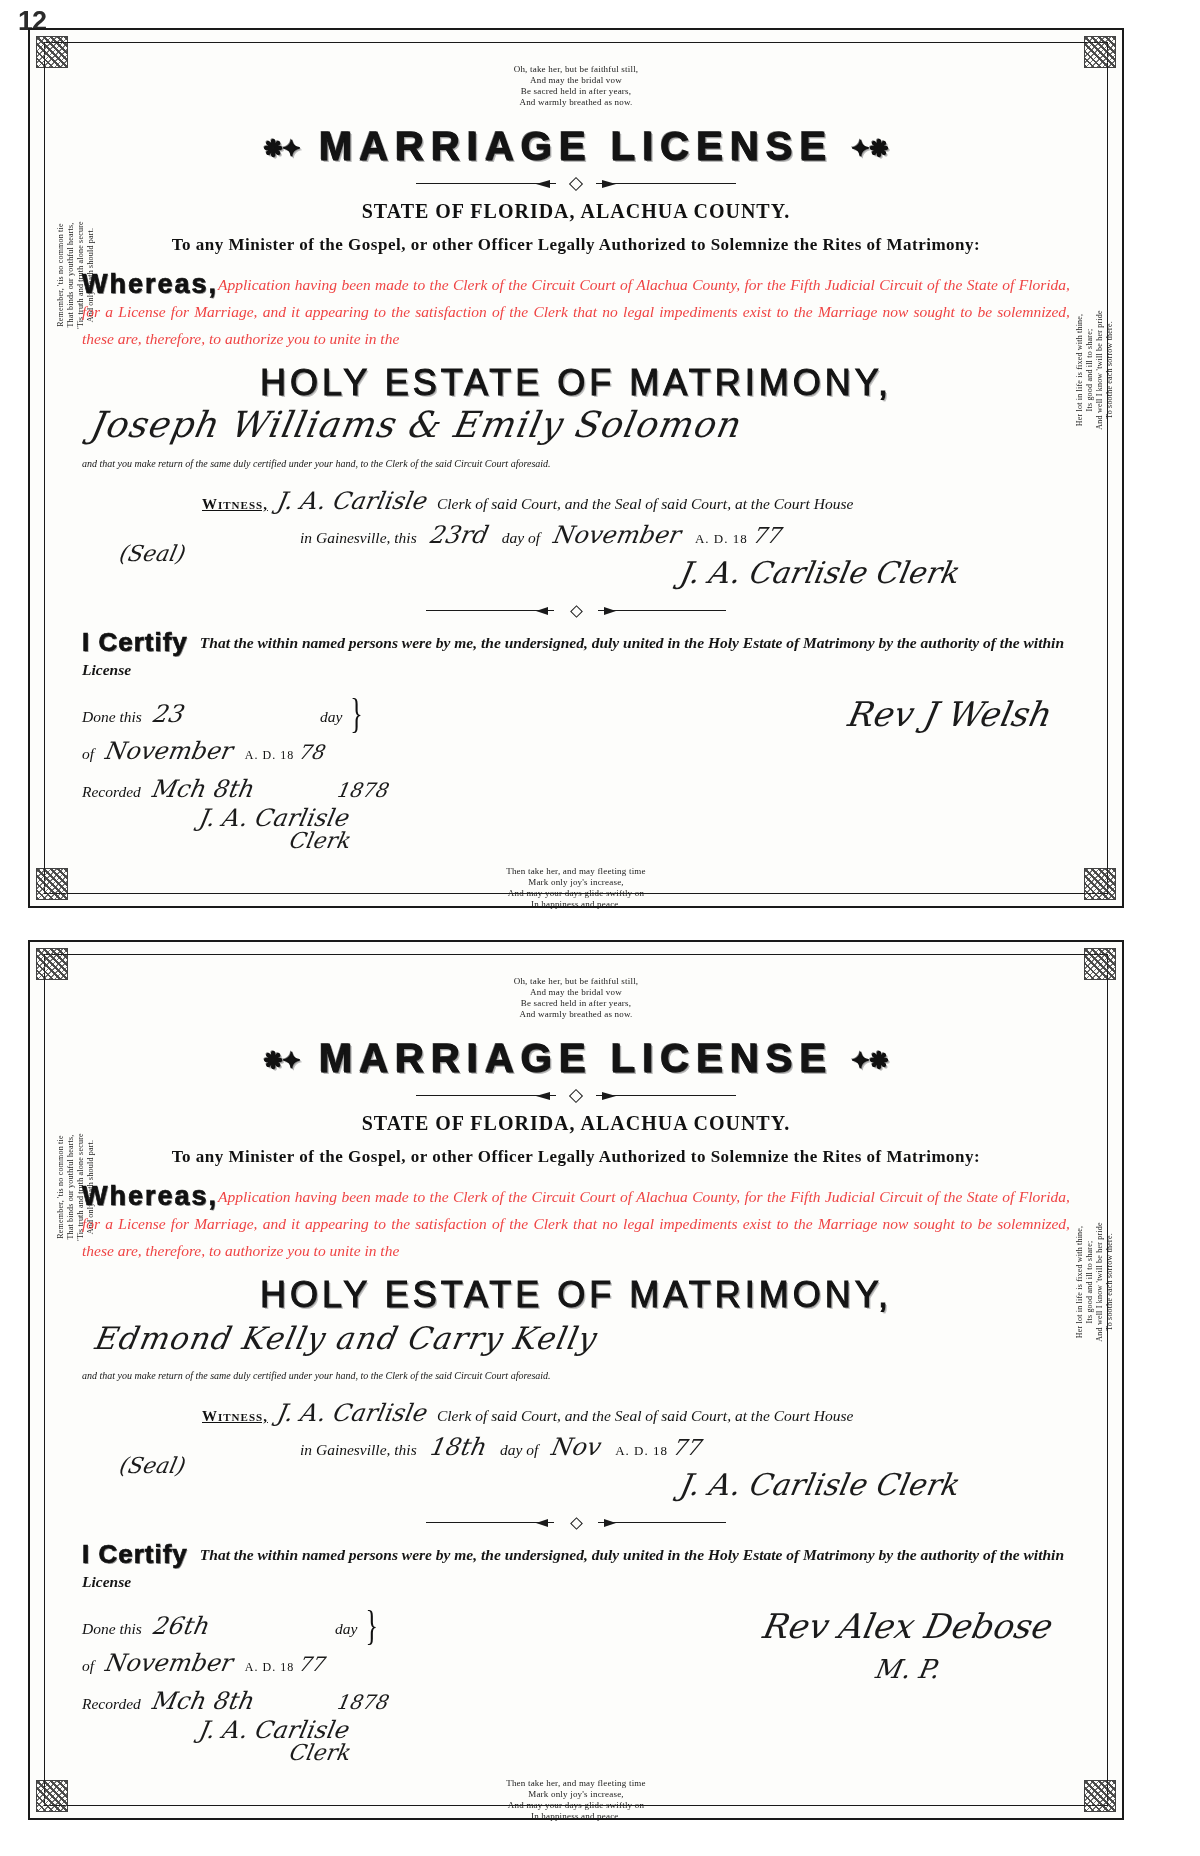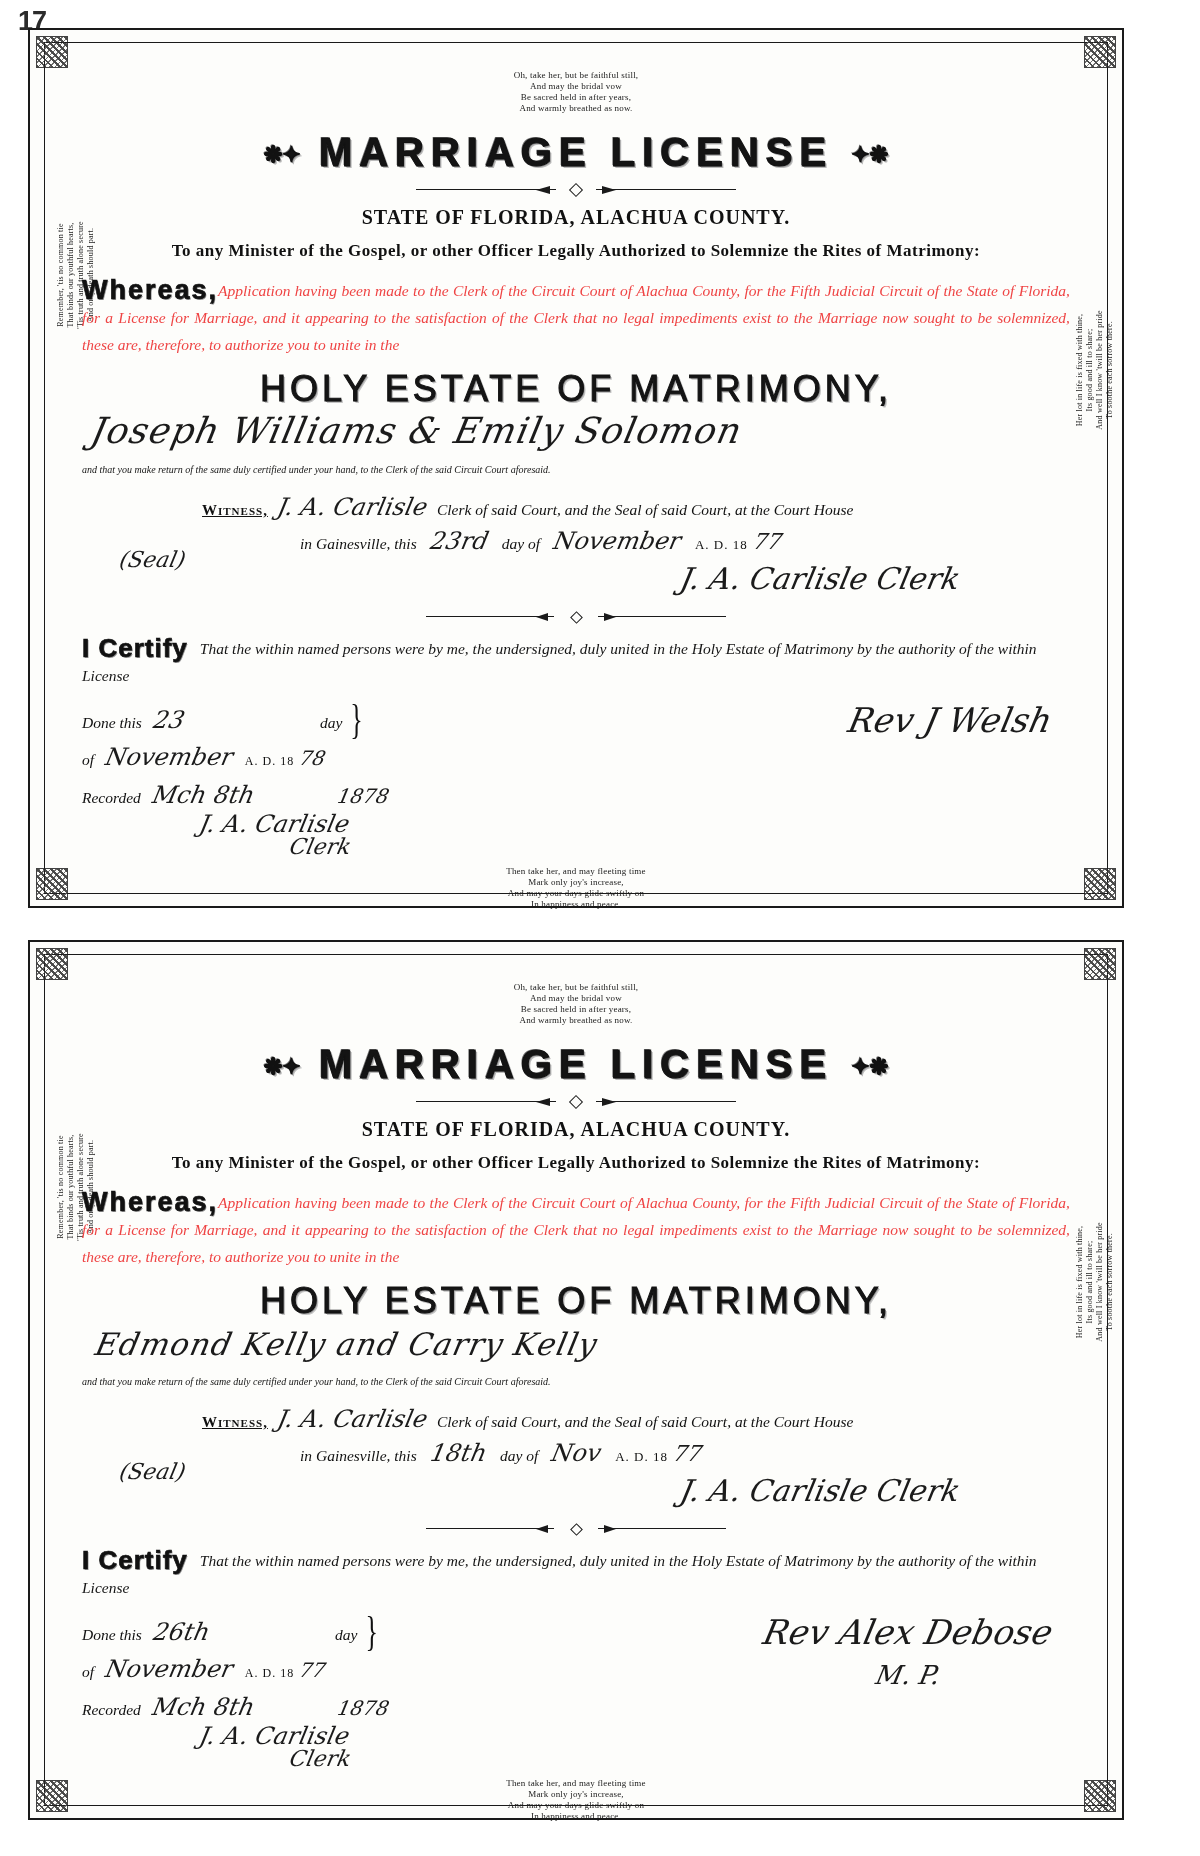--- a/index.html
+++ b/index.html
@@ -26,21 +26,21 @@
     letter-spacing: -1px;
   }
   
   .certificate {
     position: absolute;
     left: 28px;
     width: 1096px;
     border: 2px solid #1a1a1a;
     background: #fdfdfb;
     box-sizing: border-box;
-    padding: 14px 12px 12px 12px;
+    padding: 8px 12px 12px 12px;
   }
   .certificate.cert-1 { top: 28px; height: 880px; }
   .certificate.cert-2 { top: 940px; height: 880px; }
 
   .inner-frame {
     position: absolute;
     left: 14px;
     right: 14px;
     top: 12px;
     bottom: 12px;
@@ -321,20 +321,21 @@
     float: left;
     margin-right: 12px;
     line-height: 26px;
   }
   .certify-text {
     font-family: "Liberation Serif", serif;
     font-style: italic;
     font-size: 15.5px;
     line-height: 27px;
     color: #151515;
+    font-weight: bold;
   }
 
   .done-block {
     margin-top: 14px;
     position: relative;
     font-family: "Liberation Serif", serif;
     font-style: italic;
     font-size: 15.5px;
     line-height: 34px;
   }
@@ -380,21 +381,21 @@
     right: -58px;
     top: 320px;
     transform: rotate(-90deg);
     transform-origin: center center;
     width: 170px;
   }
 </style>
 </head>
 <body>
 
-<div class="page-number">17</div>
+<div class="page-number">12</div>
 
 <div class="certificate cert-1">
   <div class="inner-frame"></div>
   <div class="corner tl"></div>
   <div class="corner tr"></div>
   <div class="corner bl"></div>
   <div class="corner br"></div>
 
   <div class="side-text side-left">Remember, 'tis no common tie
 That binds our youthful hearts,

